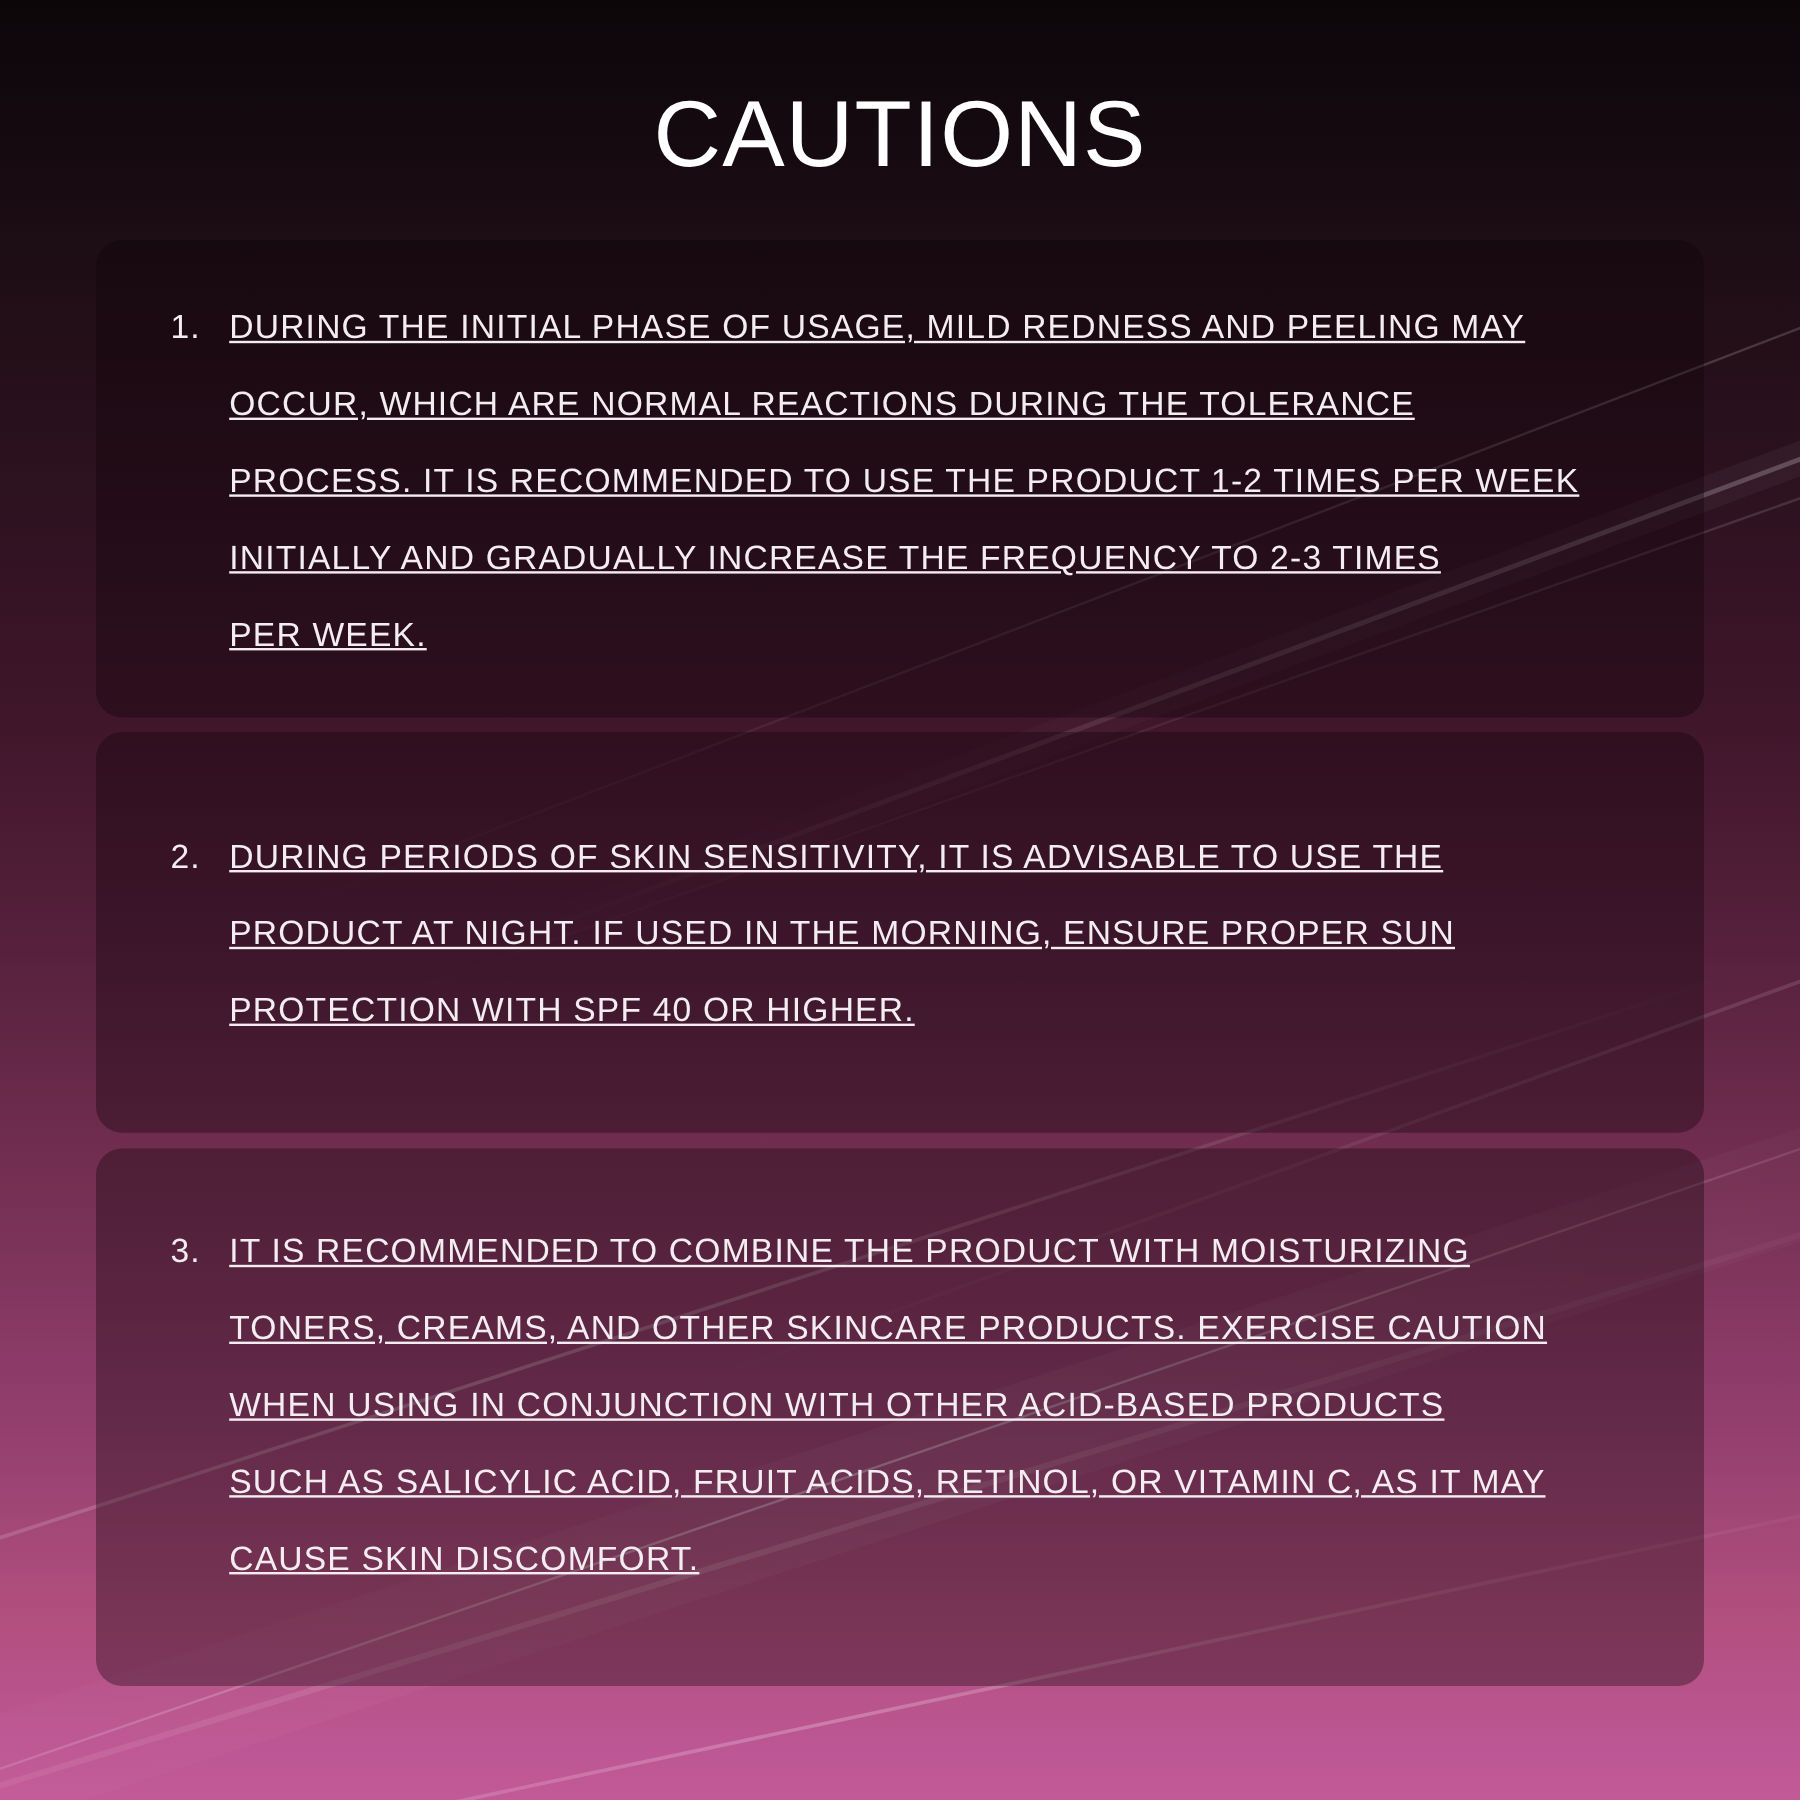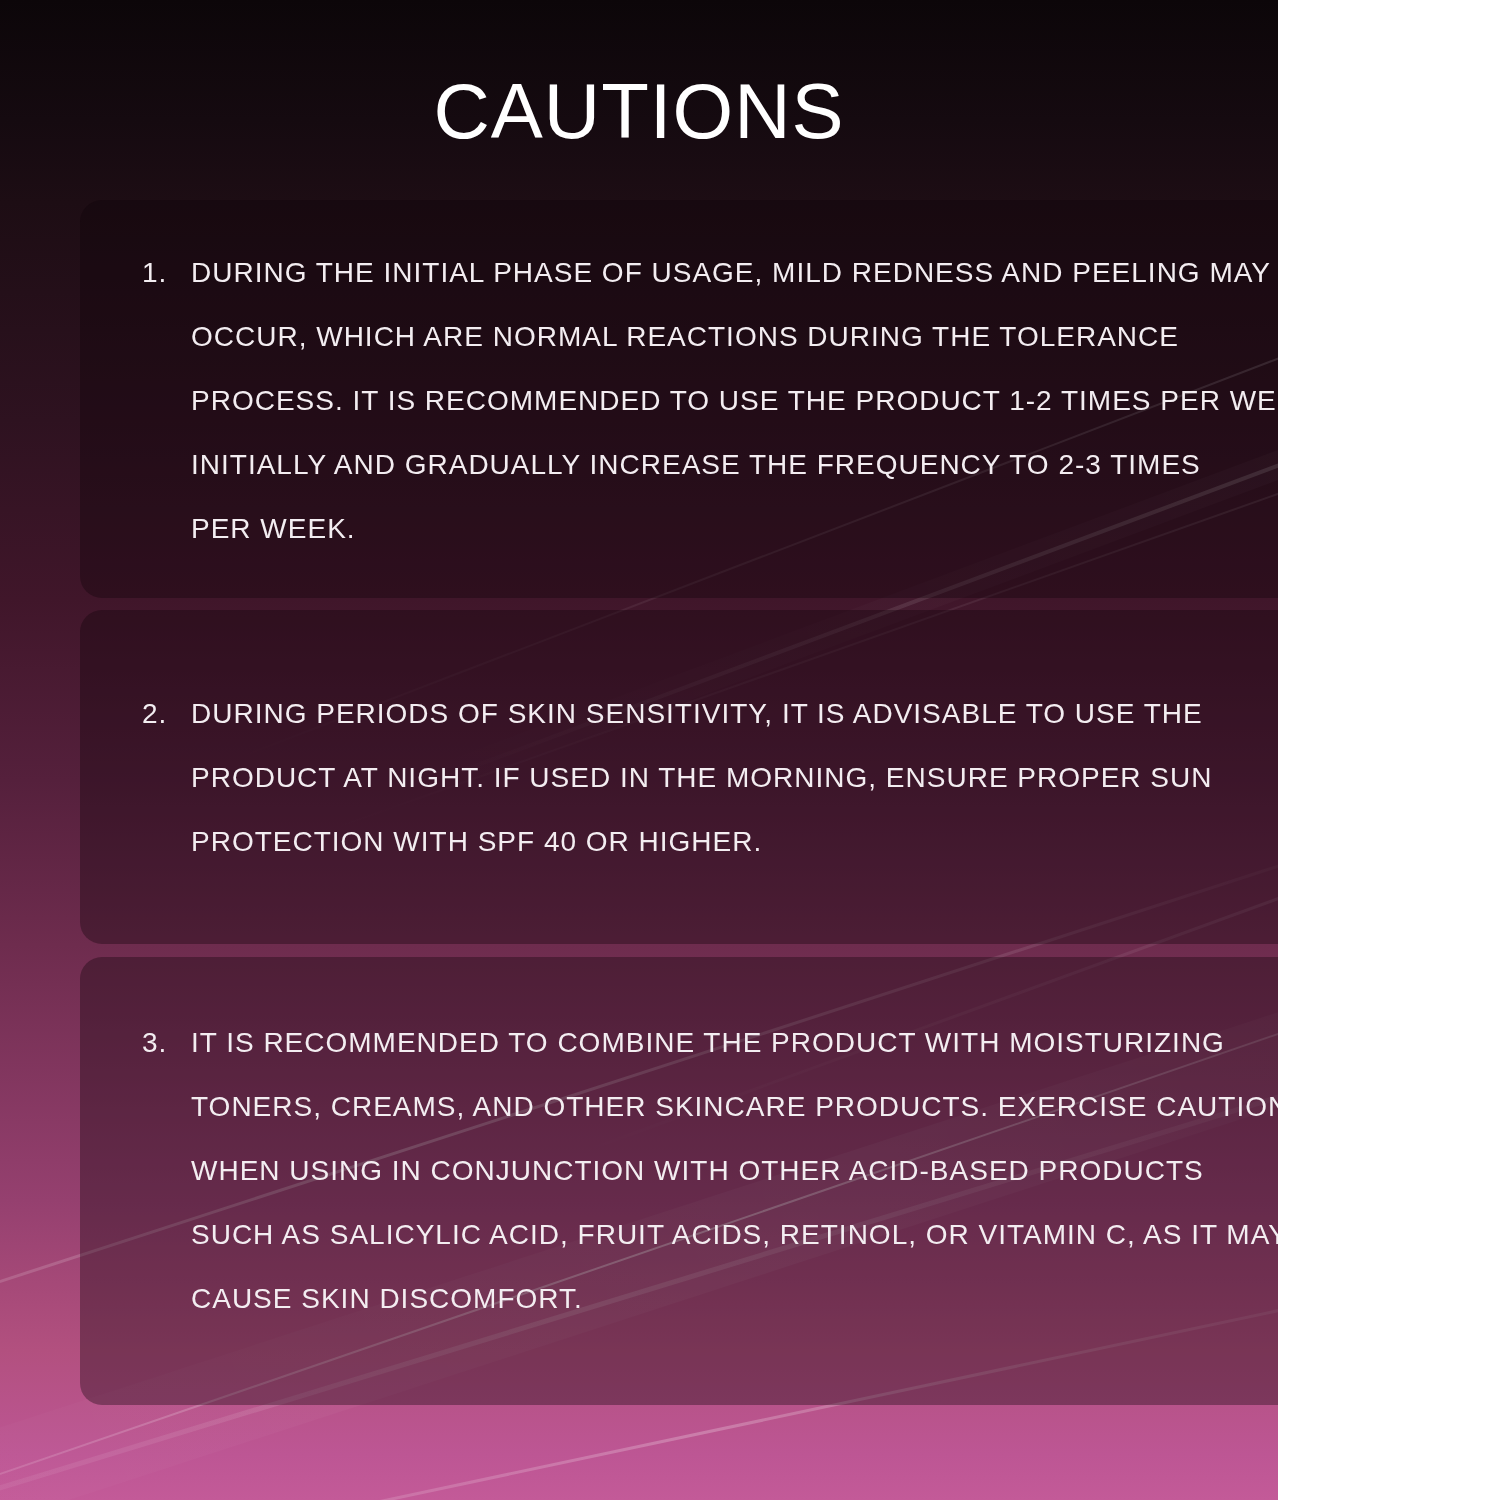--- a/index.html
+++ b/index.html
@@ -4,21 +4,21 @@
 <style>
   html, body {
     margin: 0;
     padding: 0;
     width: 1500px;
     height: 1500px;
     font-family: "Liberation Sans", "DejaVu Sans", sans-serif;
   }
   .stage {
     position: relative;
-    width: 1278px;
+    width: 1500px;
     height: 1500px;
     overflow: hidden;
     background: linear-gradient(180deg,
       #0c0609 0%,
       #150a10 8%,
       #1d0d14 13.5%,
       #2e1220 28%,
       #40162a 40%,
       #55203c 52%,
       #6e2c4e 63%,
@@ -84,20 +84,21 @@
     line-height: 64px;
     letter-spacing: 1px;
   }
   .txt {
     flex: 1;
     color: #f3edf1;
     font-size: 28px;
     line-height: 64px;
     letter-spacing: 1px;
     white-space: pre-line;
+    text-decoration: underline;
   }
 </style>
 </head>
 <body>
 
 <div class="stage">
 
   <div class="ray r1"></div>
   <div class="ray r2"></div>
   <div class="ray r3"></div>

